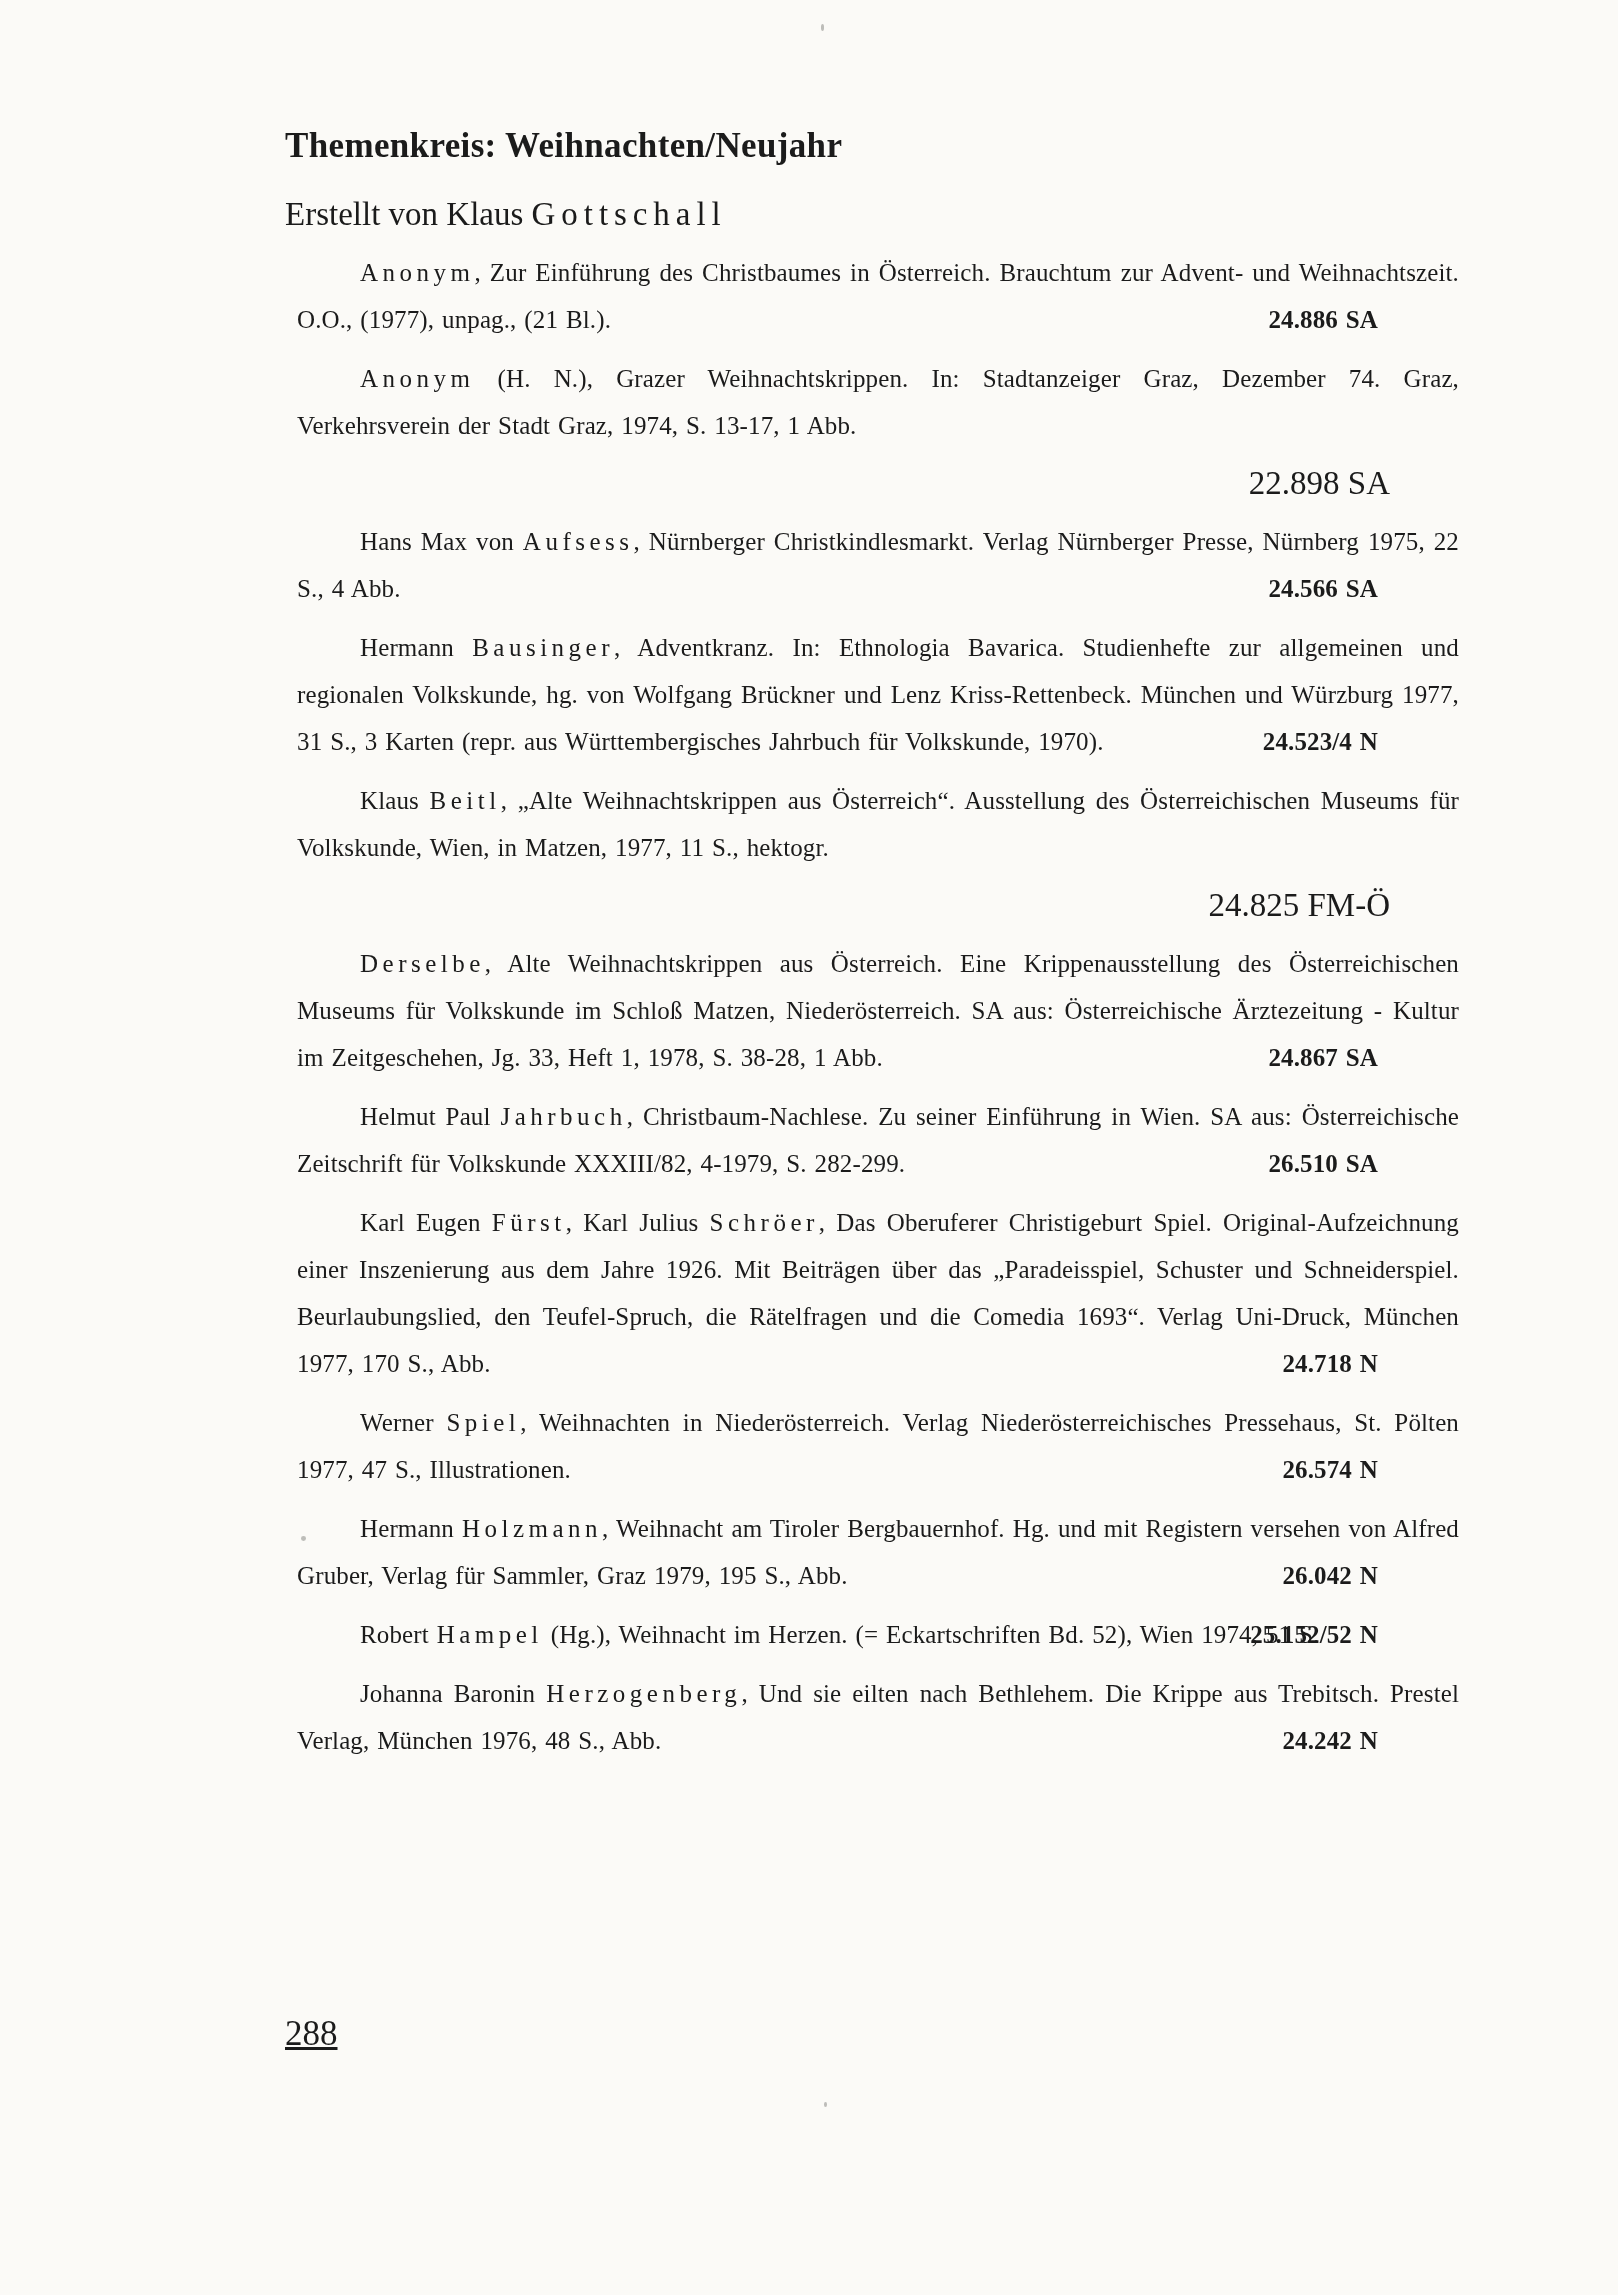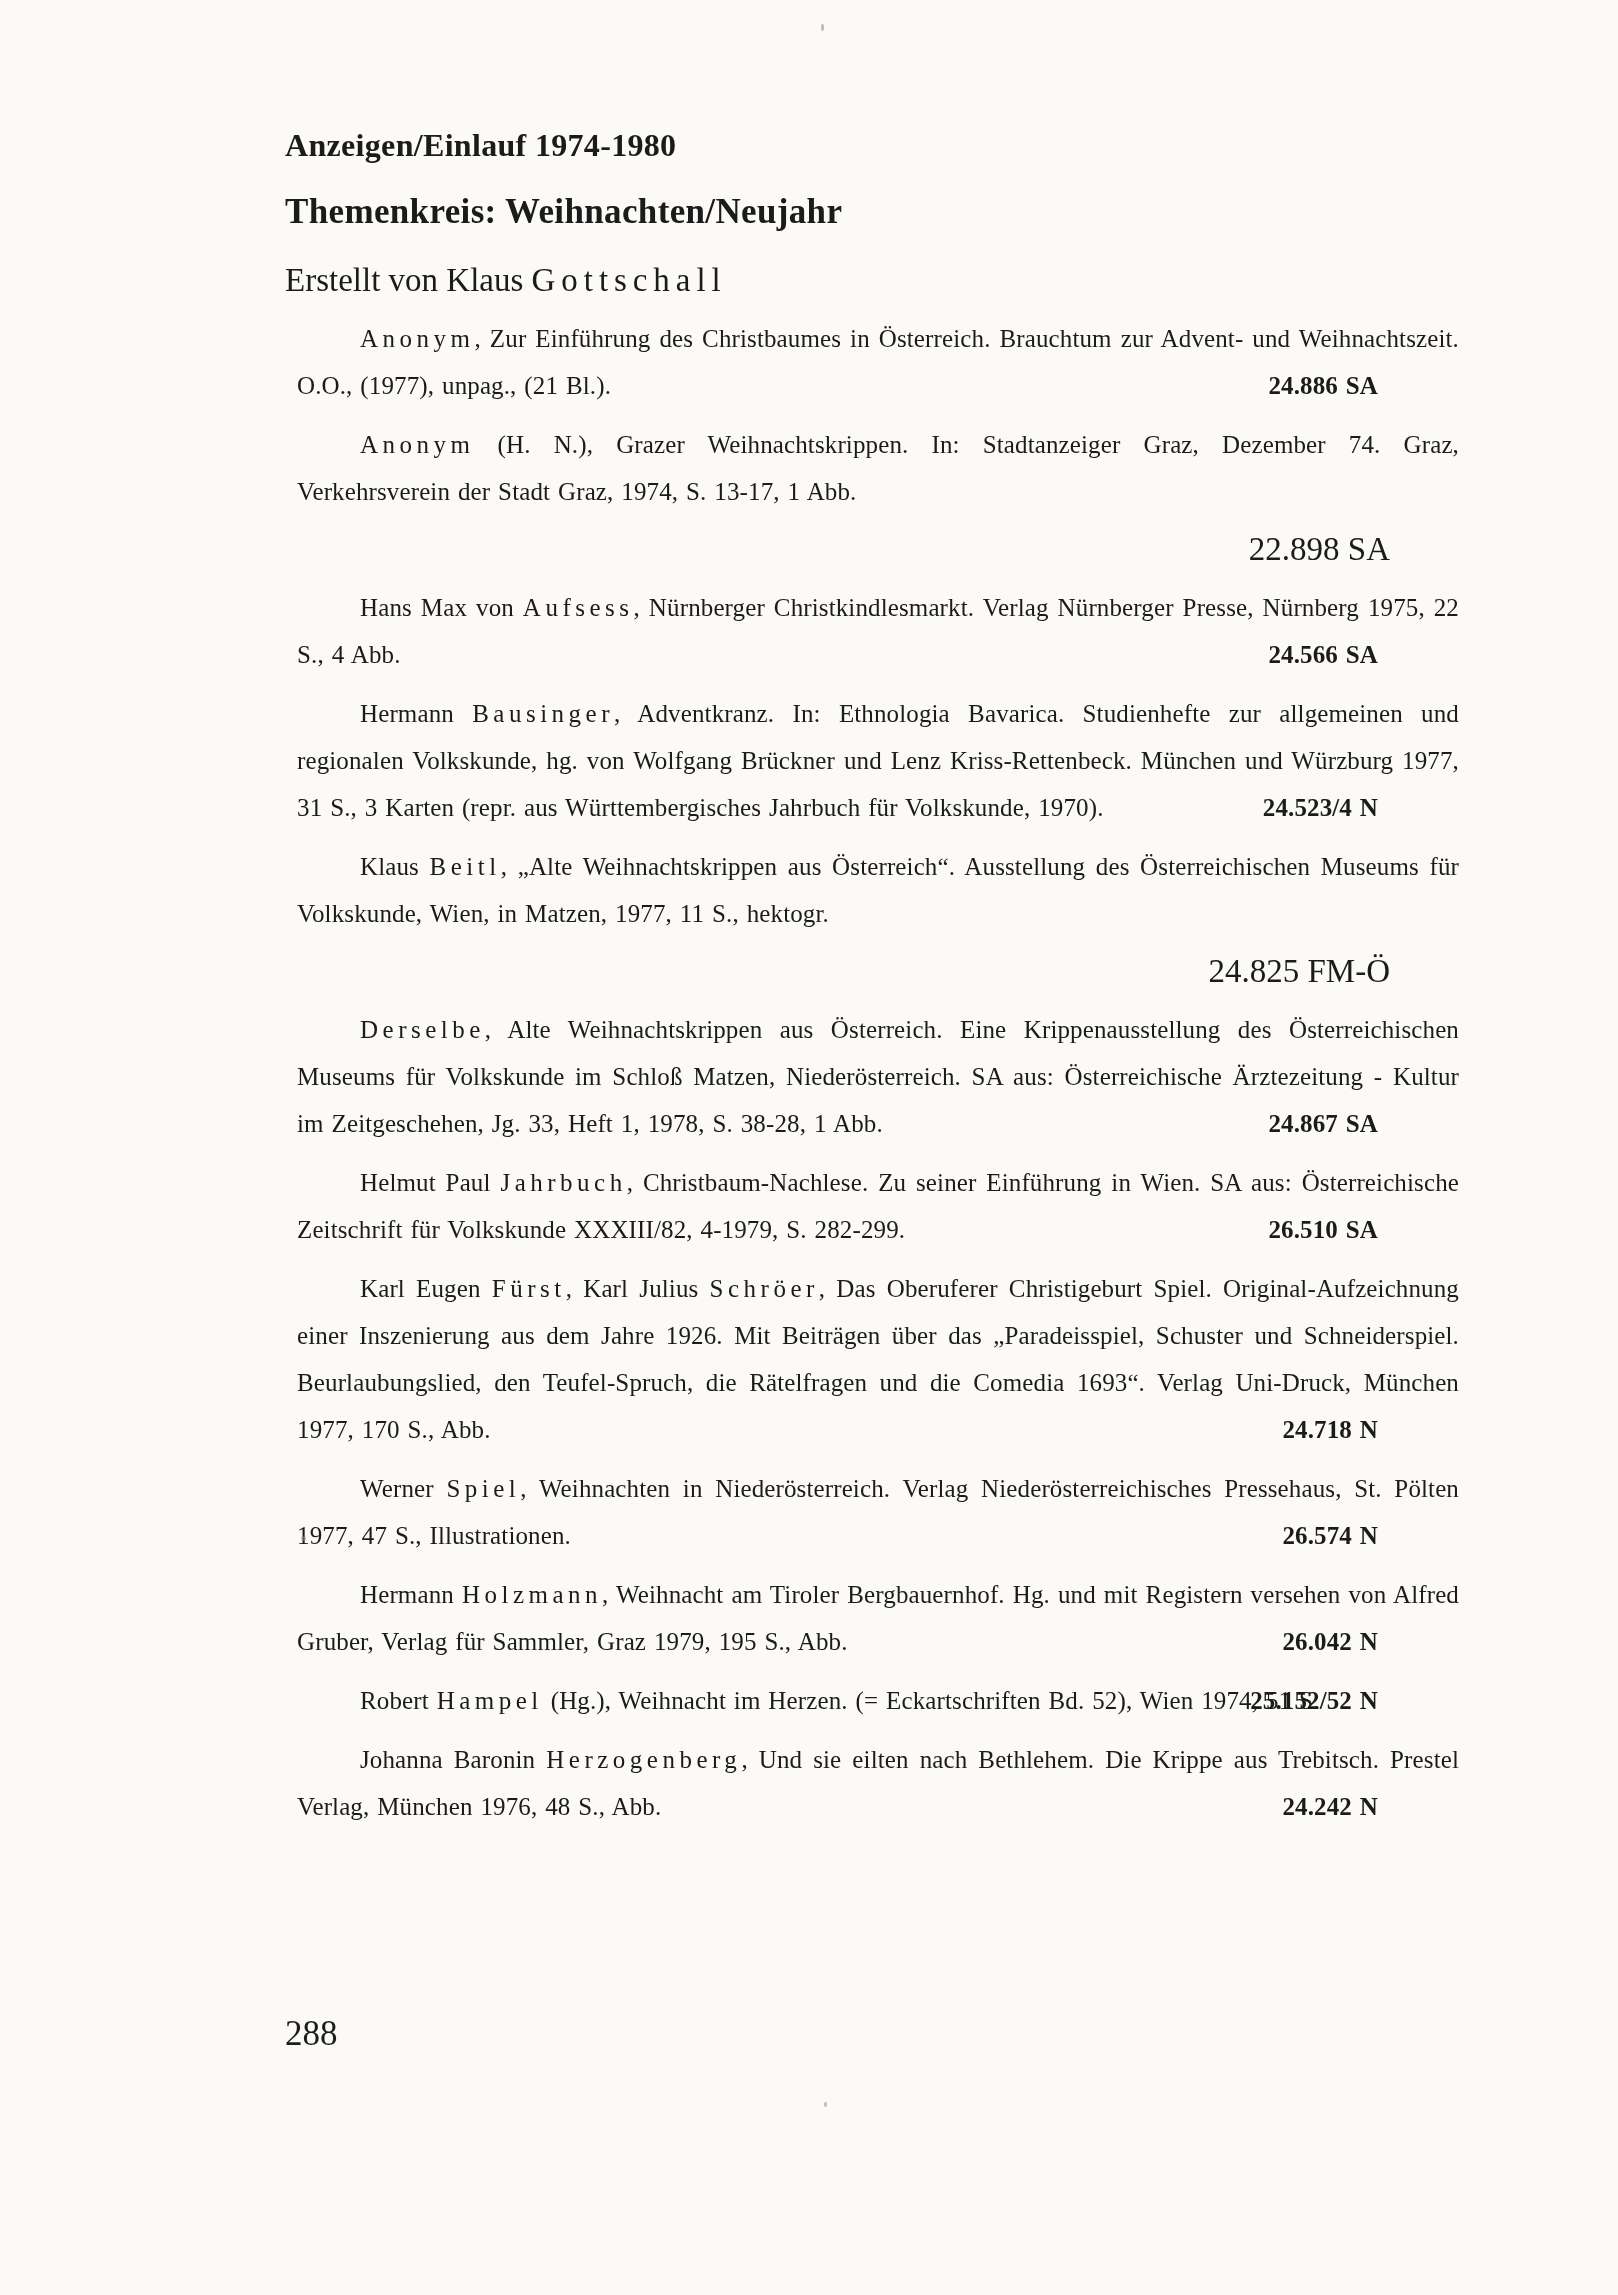--- a/index.html
+++ b/index.html
@@ -75,41 +75,41 @@
     text-align: right;
     padding-right: 81px;
     white-space: nowrap;
   }
   .page-number {
     position: absolute;
     left: 285px;
     top: 2011px;
     font-size: 35px;
     line-height: 45px;
+    text-decoration: underline;
   }
   .artifact {
     position: absolute;
     width: 4.9px;
     height: 4.9px;
     border-radius: 50%;
     background: #8a8a86;
     opacity: 0.55;
   }
   .artifact.a1 { left: 821px; top: 24px; width: 3.2px; height: 6.5px; }
   .artifact.a2 { left: 301px;  top: 1536px; }
   .artifact.a3 { left: 824px; top: 2102px; width: 3.2px; height: 4.9px; }
 </style>
 </head>
 <body>
 
 <div class="page">
 
   <div class="content">
 
-    <div class="hdr1">Anzeigen/Einlauf 1974-1980</div>
 
     <div class="hdr2">Themenkreis: Weihnachten/Neujahr</div>
 
     <div class="byline">
       <span>Erstellt von Klaus </span><span class="sp">Gottschall</span>
     </div>
 
     <div class="entries">
         <div class="entry">
           <p class="entry-text"><span class="sp">Anonym</span><span>, Zur Einführung des Christbaumes in Österreich. Brauchtum zur Advent- und Weihnachtszeit. O.O., (1977), unpag., (21 Bl.).</span><span class="catalog-abs">24.886 SA</span></p>

